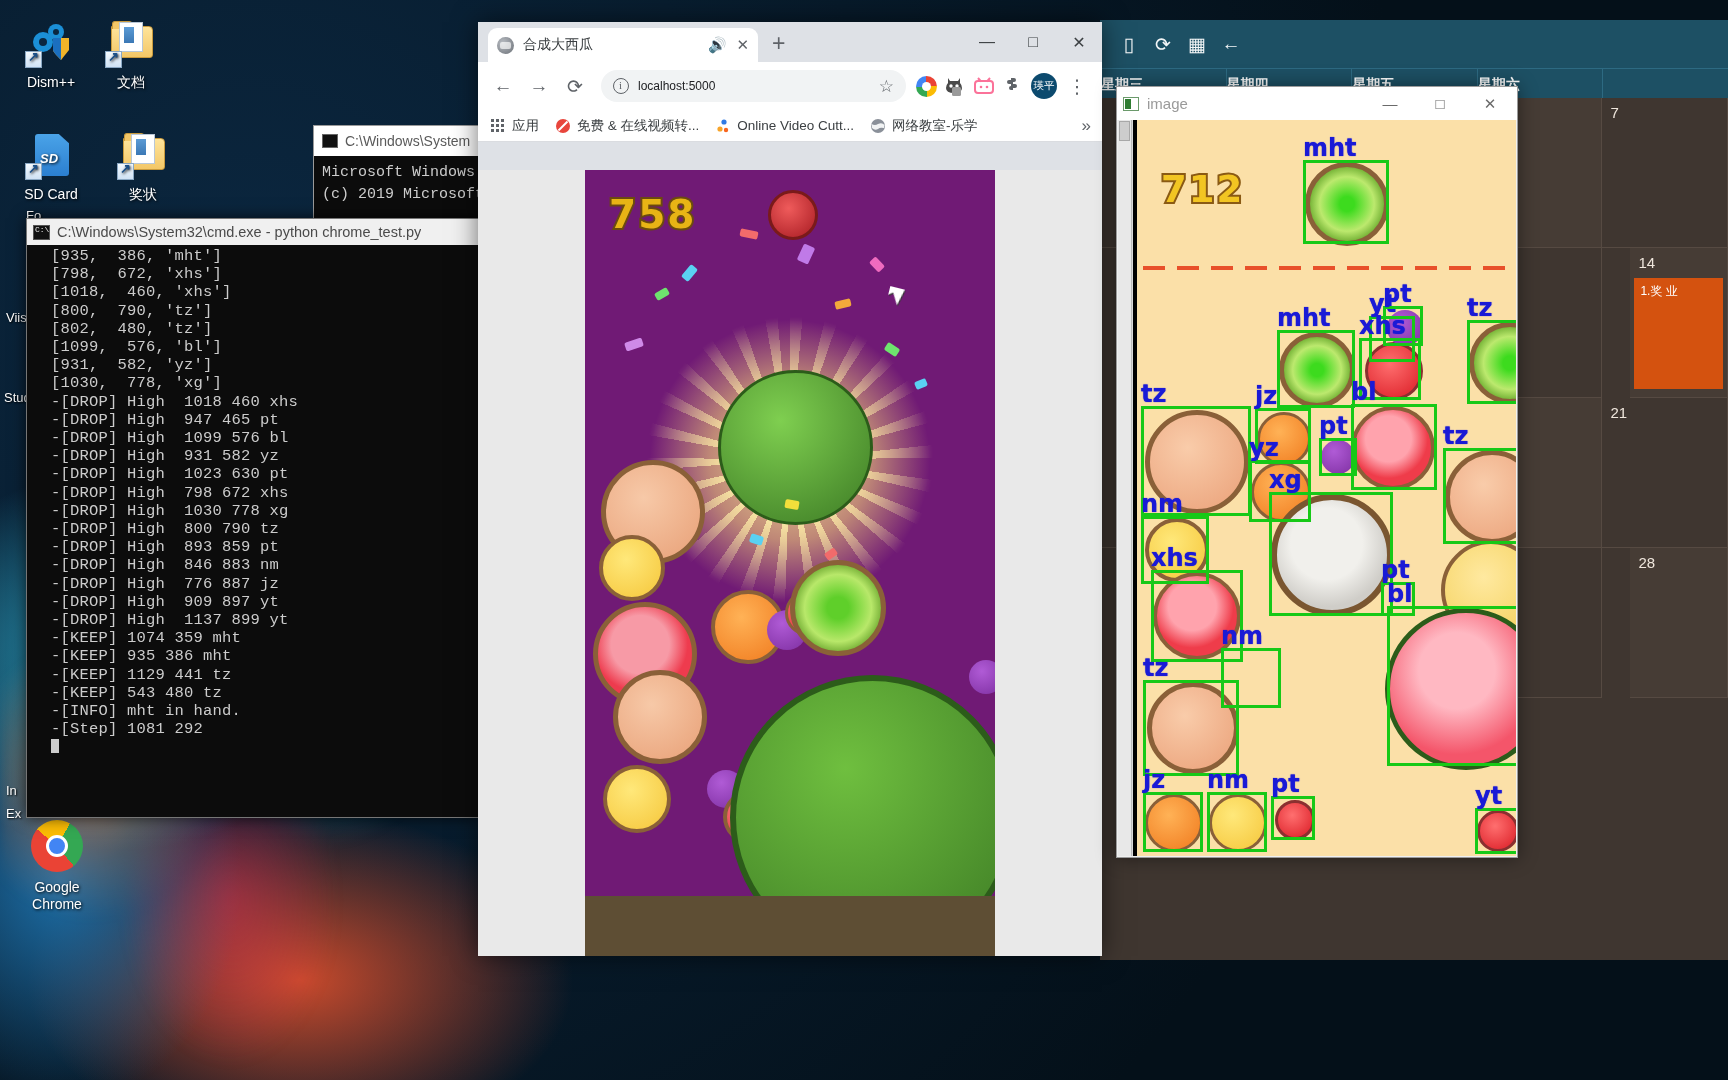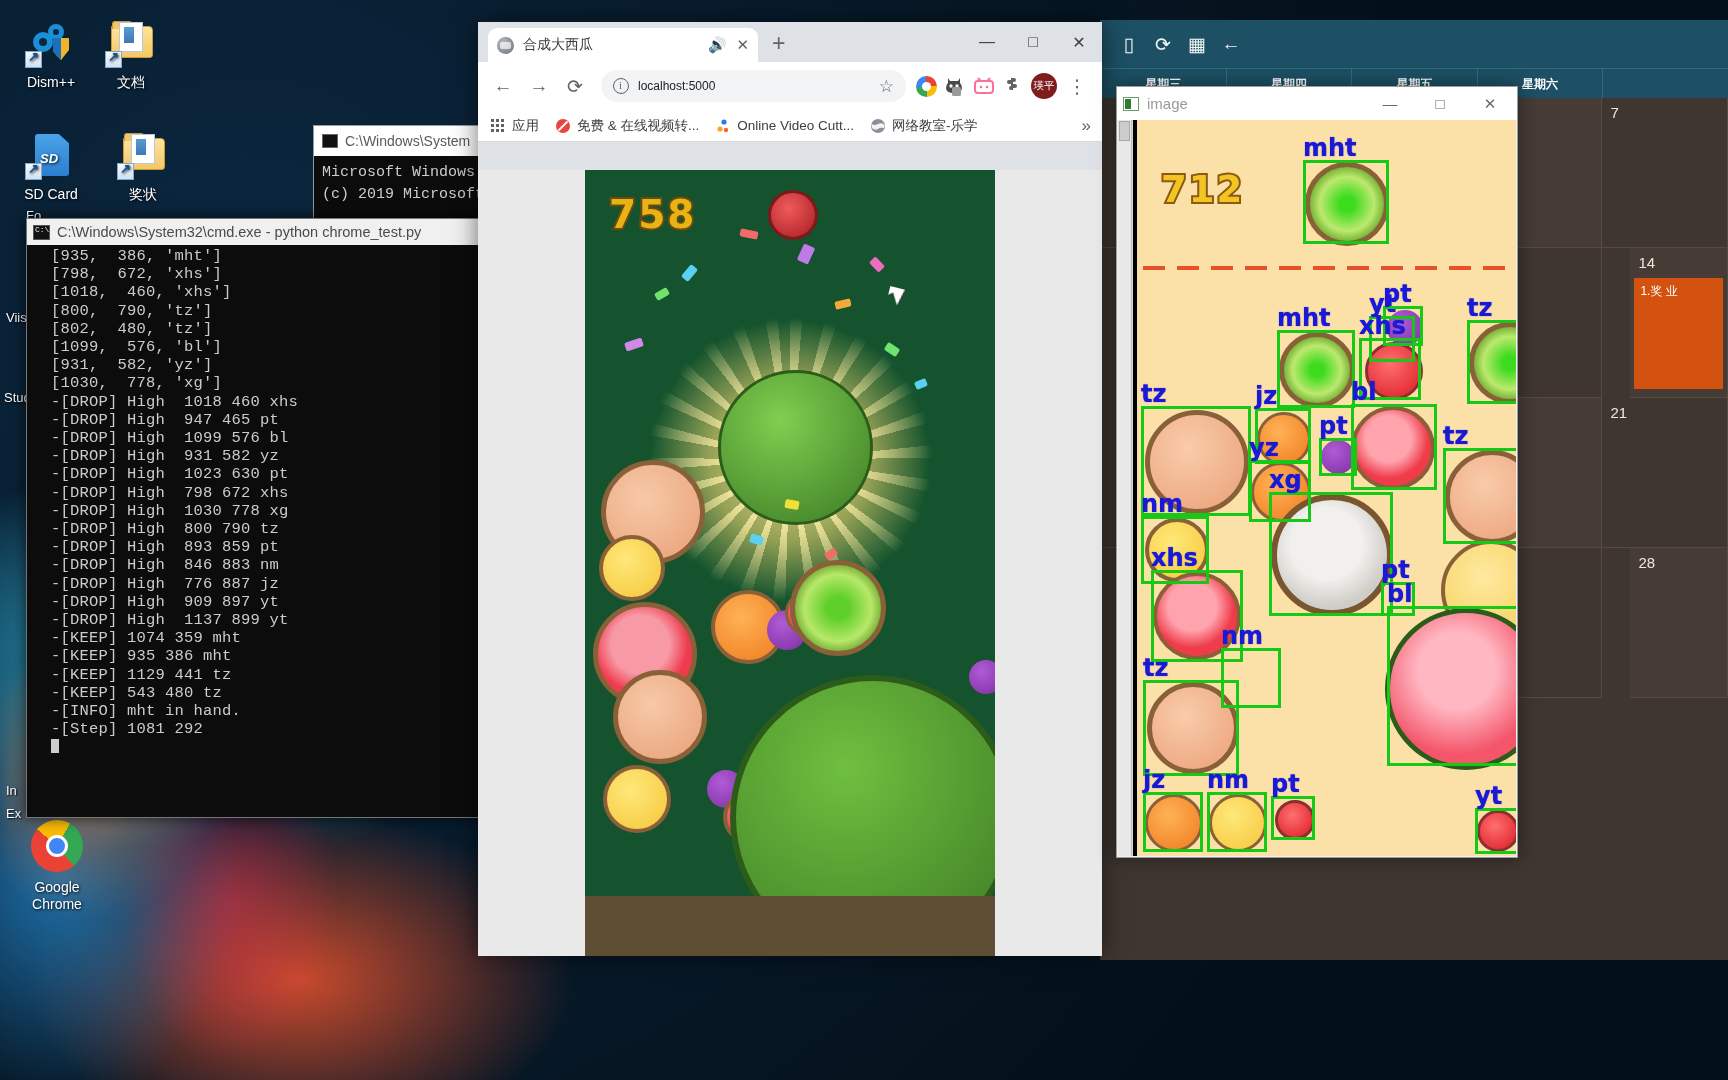--- a/index.html
+++ b/index.html
@@ -84,21 +84,21 @@
     border-radius:50%; background:#4285f4; border:3px solid #fff; box-sizing:border-box; }
 
   
   .calendar { position:absolute; left:1100px; top:20px; width:628px; height:940px;
     background:#3f3630; overflow:hidden; }
   .cal-header { height:48px; background:#1d5064; display:flex; align-items:center;
     padding: 0 12px; color:#fff; }
   .cal-date { font-size:17px; font-weight:bold; letter-spacing:.5px; flex:1; }
   .cal-ico { width:34px; text-align:center; font-size:19px; opacity:.95; }
   .cal-days { height:30px; background:#1d5064; display:flex; border-top:1px solid #2d6a82; }
-  .cal-days > div { flex:1; text-align:center; color:#fff; font-size:12px; font-weight:bold;
+  .cal-days > div { flex:1; color:#fff; font-size:14px; font-weight:bold;
     border-left:1px solid #2d6a82; line-height:30px; }
   .cal-grid { position:absolute; left:0; top:78px; right:0; bottom:0; display:grid;
     grid-template-columns: repeat(5, 1fr); grid-auto-rows: 150px; }
   .cal-cell { border-right:1px solid #564a42; border-bottom:1px solid #564a42;
     position:relative; padding:6px 8px; color:#efe6dc; font-size:15px; }
   .cal-cell.alt { background:#463c35;margin-left:28px; }
   .cal-event { position:absolute; left:4px; right:4px; top:30px; bottom:8px;
     background:#d4520f; color:#fff; font-size:12px; padding:5px 6px; line-height:16px; }
   .cal-strip { position:absolute; left:0; top:0; bottom:0; width:12px; background:#cfc29a; }
 
@@ -162,36 +162,36 @@
     color:#5f6368; font-family:"Liberation Serif", serif; }
   .ch-omni .url { flex:1; font-size:12px; color:#202124; }
   .ch-omni .star { font-size:17px; color:#5f6368; cursor:pointer; }
   .ext { width:26px; height:26px; display:flex; align-items:center; justify-content:center;
     font-size:17px; cursor:pointer; flex:none; }
   .ext.photos { border-radius:50%;
     background: conic-gradient(from 0deg, #ea4335 0 25%, #fbbc05 25% 50%, #34a853 50% 75%, #4285f4 75% 100%);
     width:21px; height:21px; position:relative; }
   .ext.photos:after { content:""; position:absolute; inset:6px; background:#fff; border-radius:50%; }
   .ext.bili { color:#fb7299; font-size:18px; }
-  .avatar { width:26px; height:26px; border-radius:50%; background:#7f1d1d; color:#fff;
+  .avatar { width:26px; height:26px; border-radius:50%; background:#0c4a6e; color:#fff;
     font-size:10.5px; display:flex; align-items:center; justify-content:center; flex:none; cursor:pointer; }
 
   .ch-bookmarks { height:32px; background:#fff; display:flex; align-items:center;
     gap:15px; padding:0 11px; font-size:13.5px; color:#3c4043;
     border-bottom:1px solid #dadce0; }
   .bm { display:flex; align-items:center; gap:6px; white-space:nowrap; cursor:pointer; }
   .bm .g { width:17px; height:17px; flex:none; display:flex; align-items:center; justify-content:center; }
   .apps-grid { display:grid; grid-template-columns: repeat(3,3px); grid-template-rows: repeat(3,3px);
     gap:2px; }
   .apps-grid i { width:3px; height:3px; background:#5f6368; display:block; }
   .bm-over { margin-left:auto; font-size:17px; color:#5f6368; cursor:pointer; }
 
   
   .ch-page { position:absolute; left:0; top:148px; right:0; bottom:0; background:#e9e9e9; overflow:hidden; }
-  .game { position:absolute; left:107px; top:0; width:410px; bottom:0; background:#14532d; overflow:hidden; }
+  .game { position:absolute; left:107px; top:0; width:410px; bottom:0; background:#701a75; overflow:hidden; }
   .game-score { position:absolute; left:24px; top:22px; font-size:39px; font-weight:bold;
     color:#e8b415; -webkit-text-stroke:4px #6b4a10; paint-order: stroke fill;
     font-family:"DejaVu Sans", sans-serif; letter-spacing:2px; }
   .game-floor { position:absolute; left:0; right:0; bottom:0; height:60px; background:#5e4e34; }
 
   .burst { position:absolute; left:55px; top:140px; width:300px; height:300px;
     background: radial-gradient(circle at 50% 50%, rgba(255,236,150,.95) 0%, rgba(255,225,120,.55) 38%, rgba(255,215,90,0) 66%); }
   .rays { position:absolute; left:60px; top:145px; width:290px; height:290px;
     background: repeating-conic-gradient(from 0deg at 50% 50%,
       rgba(255,240,170,.85) 0deg 5deg, rgba(255,240,170,0) 5deg 14deg);

